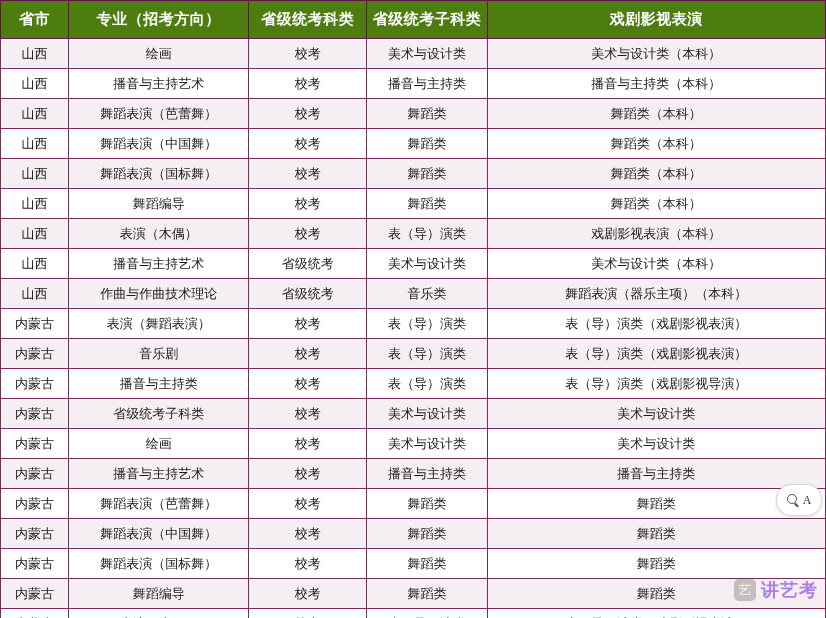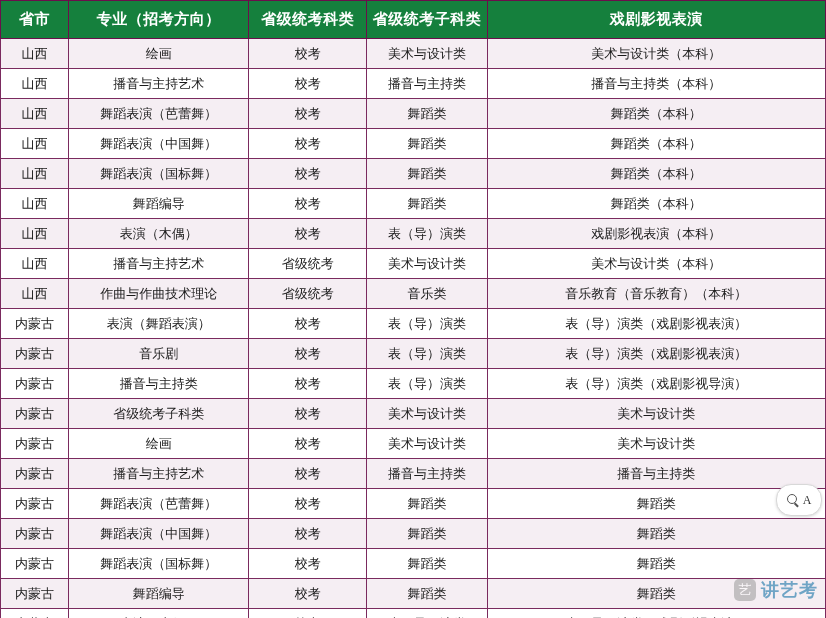--- a/index.html
+++ b/index.html
@@ -13,21 +13,21 @@
     font-family: "Liberation Sans", sans-serif;
     position: relative;
     overflow: hidden;
   }
   table.exam-table {
     border-collapse: collapse;
     width: 826px;
     table-layout: fixed;
   }
   table.exam-table th {
-    background: #15803d;
+    background: #4d7c0f;
     color: #ffffff;
     font-size: 15px;
     font-weight: bold;
     text-align: center;
     padding: 9px 2px;
     border: 1px solid #6b0f4b;
     letter-spacing: 0.5px;
   }
   table.exam-table td {
     border: 1px solid #7a2a5e;
@@ -116,21 +116,21 @@
     border-radius: 5px;
     background: #9a9a9a;
     color: #fff;
     font-size: 13px;
     line-height: 22px;
     text-align: center;
     font-family: "Liberation Serif", serif;
   }
   .watermark .wm-text {
     font-size: 18px;
-    color: #0369a1;
+    color: #6d28d9;
     font-weight: bold;
     letter-spacing: 1px;
   }
 </style>
 </head>
 <body>
 
 <table class="exam-table">
   <colgroup>
     <col class="col-0">
@@ -203,21 +203,21 @@
         <td>播音与主持艺术</td>
         <td>省级统考</td>
         <td>美术与设计类</td>
         <td>美术与设计类（本科）</td>
       </tr>
       <tr class="row-alt">
         <td>山西</td>
         <td>作曲与作曲技术理论</td>
         <td>省级统考</td>
         <td>音乐类</td>
-        <td>音乐教育（音乐教育）（本科）</td>
+        <td>舞蹈表演（器乐主项）（本科）</td>
       </tr>
       <tr class="row-plain">
         <td>内蒙古</td>
         <td>表演（舞蹈表演）</td>
         <td>校考</td>
         <td>表（导）演类</td>
         <td>表（导）演类（戏剧影视表演）</td>
       </tr>
       <tr class="row-alt">
         <td>内蒙古</td>

